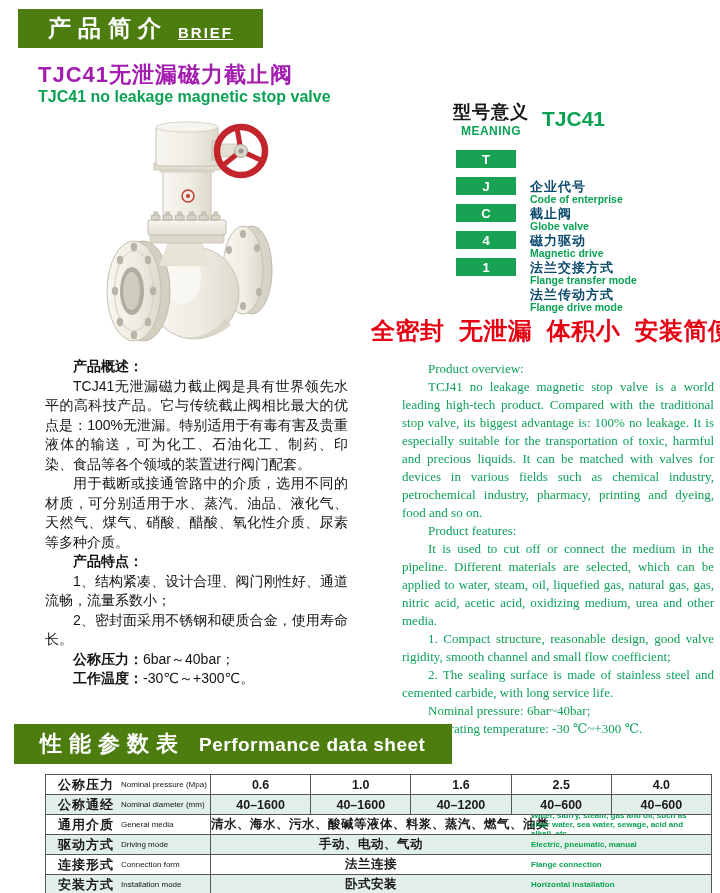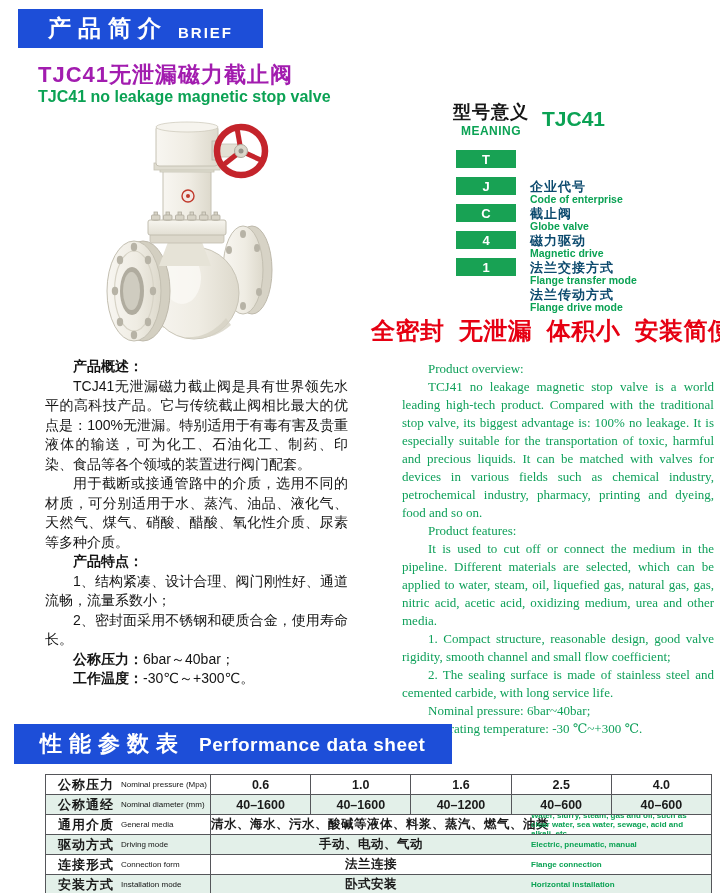--- a/index.html
+++ b/index.html
@@ -1,23 +1,23 @@
 <!DOCTYPE html>
 <html><head>
 <meta charset="utf-8">
 <style>
   html,body{margin:0;padding:0;background:#ffffff;}
   .page{position:relative;width:720px;height:893px;background:#ffffff;overflow:hidden;
         font-family:"Liberation Sans","DejaVu Sans",sans-serif;color:#1a1a1a;}
 
   
-  .bar{position:absolute;background:#1d4ed8;color:#ffffff;display:flex;align-items:center;}
+  .bar{position:absolute;background:#4d7c0f;color:#ffffff;display:flex;align-items:center;}
   .bar-top{left:18px;top:9px;width:245px;height:39px;justify-content:center;gap:10px;}
   .bar-top .bar-zh{font-size:23px;font-weight:bold;letter-spacing:7px;white-space:nowrap;}
-  .bar-top .bar-en{font-size:15px;font-weight:bold;letter-spacing:2px;margin-top:7px;}
+  .bar-top .bar-en{font-size:15px;font-weight:bold;letter-spacing:2px;margin-top:7px;text-decoration:underline;}
   .bar-bottom{left:14px;top:724px;width:438px;height:40px;padding-left:26px;gap:14px;box-sizing:border-box;}
   .bar-bottom .bar-zh{font-size:22px;font-weight:bold;letter-spacing:7px;white-space:nowrap;}
   .bar-bottom .bar-en{font-size:19px;font-weight:600;letter-spacing:0.5px;margin-top:2px;white-space:nowrap;}
 
   .title-zh{position:absolute;left:38px;top:60px;font-size:22px;font-weight:bold;letter-spacing:1px;color:#a21caf;}
   .title-en{position:absolute;left:38px;top:88px;font-size:16px;font-weight:bold;color:#0ba254;}
 
   .valve-wrap{position:absolute;left:86px;top:108px;width:300px;height:245px;}
 
   

